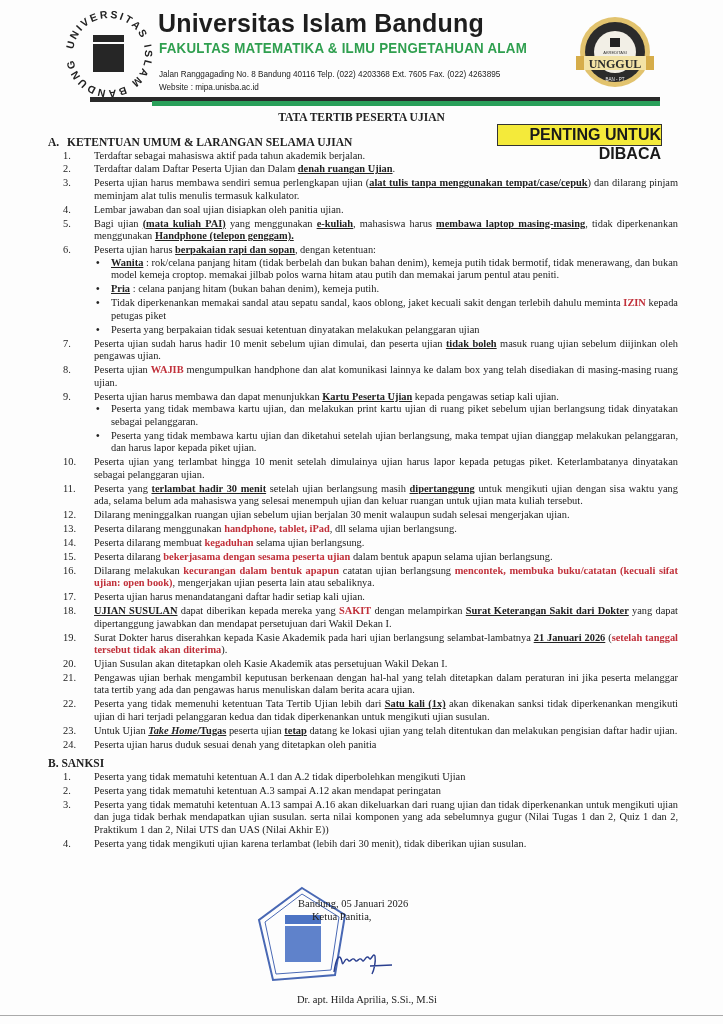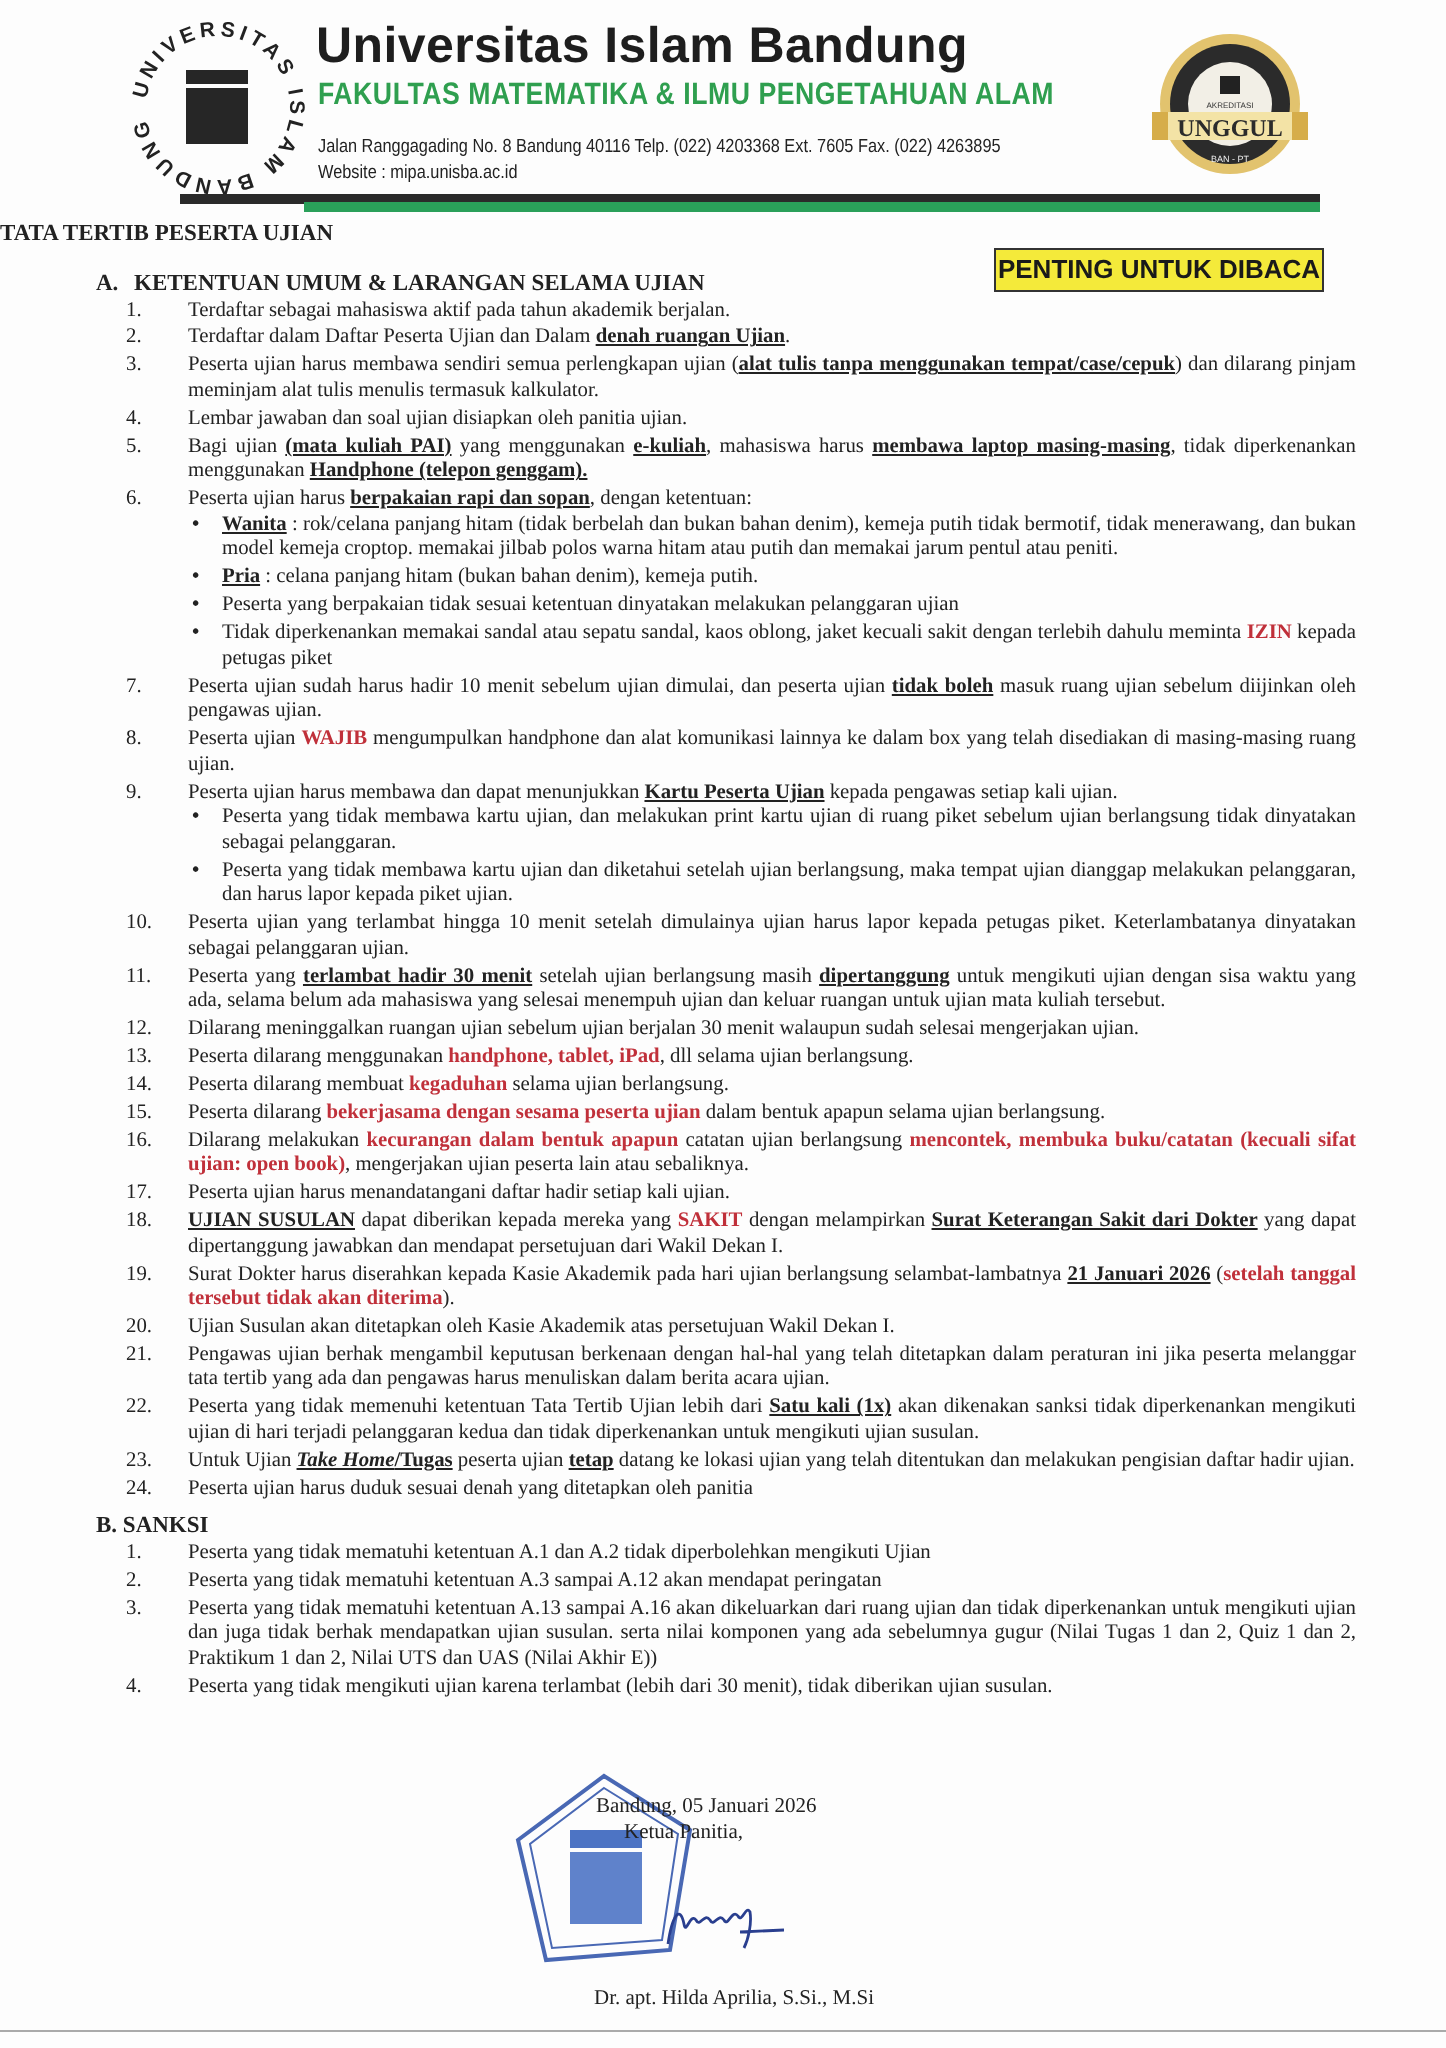--- a/index.html
+++ b/index.html
@@ -10,22 +10,22 @@
   .logo { position: absolute; left: 63px; top: 8px; width: 92px; height: 92px; }
   .uni-name { position: absolute; left: 158px; top: 9px; font-family: "Liberation Sans", sans-serif; font-weight: bold; font-size: 25px; color: #1e1e1e; letter-spacing: 0.2px; }
   .faculty { position: absolute; left: 159px; top: 39px; font-family: "Liberation Sans", sans-serif; font-weight: bold; font-size: 15.5px; color: #2f9f4f; transform: scaleX(0.86); transform-origin: left; letter-spacing: 0.3px; }
   .addr { position: absolute; left: 159px; top: 68px; font-family: "Liberation Sans", sans-serif; font-size: 9.5px; color: #222; transform: scaleX(0.86); transform-origin: left; }
   .web { position: absolute; left: 159px; top: 81px; font-family: "Liberation Sans", sans-serif; font-size: 9.5px; color: #222; transform: scaleX(0.86); transform-origin: left; }
   .badge { position: absolute; left: 570px; top: 14px; width: 90px; height: 80px; }
   .rule-black { position: absolute; left: 90px; top: 97px; width: 570px; height: 5px; background: #2a2a2a; }
   .rule-green { position: absolute; left: 152px; top: 101px; width: 508px; height: 5px; background: #2aa05a; }
 
   
-  .doc-title { position: absolute; left: 0; width: 723px; top: 111px; text-align: left; font-weight: bold; font-size: 11.5px; }
-  .important { position: absolute; left: 497px; top: 124px; width: 165px; height: 22px; background: #f4ea3a; border: 1.5px solid #333; box-sizing: border-box; font-family: "Liberation Sans", sans-serif; font-weight: bold; font-size: 13px; text-align: center; line-height: 19px; color: #1a1a1a; }
+  .doc-title { position: absolute; left: 0; width: 723px; top: 111px; text-align: center; font-weight: bold; font-size: 11.5px; }
+  .important { position: absolute; left: 497px; top: 124px; width: 165px; height: 22px; background: #f4ea3a; border: 1.5px solid #333; box-sizing: border-box; font-family: "Liberation Sans", sans-serif; font-weight: bold; font-size: 16px; text-align: right; line-height: 19px; color: #1a1a1a; }
 
   .content { position: absolute; left: 48px; top: 136px; width: 630px; font-size: 10.4px; line-height: 12.6px; }
   .sec-head { font-weight: bold; font-size: 11.5px; margin: 0 0 1px 0; }
   .sec-head .lbl { display: inline-block; width: 19px; }
   ol.items { margin: 0; padding: 0; list-style: none; }
   ol.items > li { position: relative; padding-left: 46px; text-align: justify; margin-bottom: 1.3px; }
   ol.items > li .num { position: absolute; left: 15px; top: 0; }
   ul.bullets { margin: 0; padding: 0; list-style: none; }
   ul.bullets > li { position: relative; padding-left: 17px; text-align: justify; margin-bottom: 1.3px; }
   ul.bullets > li::before { content: "•"; position: absolute; left: 2px; top: 0; font-weight: bold; }
@@ -85,22 +85,22 @@
     <ol class="items">
       <li><span class="num">1.</span><span>Terdaftar sebagai mahasiswa aktif pada tahun akademik berjalan.</span></li>
       <li><span class="num">2.</span><span>Terdaftar dalam Daftar Peserta Ujian dan Dalam </span><b>denah ruangan Ujian</b><span>.</span></li>
       <li><span class="num">3.</span><span>Peserta ujian harus membawa sendiri semua perlengkapan ujian (</span><b>alat tulis tanpa menggunakan tempat/case/cepuk</b><span>) dan dilarang pinjam meminjam alat tulis menulis termasuk kalkulator.</span></li>
       <li><span class="num">4.</span><span>Lembar jawaban dan soal ujian disiapkan oleh panitia ujian.</span></li>
       <li><span class="num">5.</span><span>Bagi ujian </span><b>(mata kuliah PAI)</b><span> yang menggunakan </span><b>e-kuliah</b><span>, mahasiswa harus </span><b>membawa laptop masing-masing</b><span>, tidak diperkenankan menggunakan </span><b>Handphone (telepon genggam).</b></li>
       <li><span class="num">6.</span><span>Peserta ujian harus </span><b>berpakaian rapi dan sopan</b><span>, dengan ketentuan:</span>
         <ul class="bullets">
           <li><b>Wanita</b><span> : rok/celana panjang hitam (tidak berbelah dan bukan bahan denim), kemeja putih tidak bermotif, tidak menerawang, dan bukan model kemeja croptop. memakai jilbab polos warna hitam atau putih dan memakai jarum pentul atau peniti.</span></li>
           <li><b>Pria</b><span> : celana panjang hitam (bukan bahan denim), kemeja putih.</span></li>
+          <li><span>Tidak diperkenankan memakai sandal atau sepatu sandal, kaos oblong, jaket kecuali sakit dengan terlebih dahulu meminta </span><span class="red">IZIN</span><span> kepada petugas piket</span></li>
           <li><span>Peserta yang berpakaian tidak sesuai ketentuan dinyatakan melakukan pelanggaran ujian</span></li>
-          <li><span>Tidak diperkenankan memakai sandal atau sepatu sandal, kaos oblong, jaket kecuali sakit dengan terlebih dahulu meminta </span><span class="red">IZIN</span><span> kepada petugas piket</span></li>
         </ul>
       </li>
       <li><span class="num">7.</span><span>Peserta ujian sudah harus hadir 10 menit sebelum ujian dimulai, dan peserta ujian </span><b>tidak boleh</b><span> masuk ruang ujian sebelum diijinkan oleh pengawas ujian.</span></li>
       <li><span class="num">8.</span><span>Peserta ujian </span><span class="red">WAJIB</span><span> mengumpulkan handphone dan alat komunikasi lainnya ke dalam box yang telah disediakan di masing-masing ruang ujian.</span></li>
       <li><span class="num">9.</span><span>Peserta ujian harus membawa dan dapat menunjukkan </span><b>Kartu Peserta Ujian</b><span> kepada pengawas setiap kali ujian.</span>
         <ul class="bullets">
           <li><span>Peserta yang tidak membawa kartu ujian, dan melakukan print kartu ujian di ruang piket sebelum ujian berlangsung tidak dinyatakan sebagai pelanggaran.</span></li>
           <li><span>Peserta yang tidak membawa kartu ujian dan diketahui setelah ujian berlangsung, maka tempat ujian dianggap melakukan pelanggaran, dan harus lapor kepada piket ujian.</span></li>
         </ul>
       </li>

